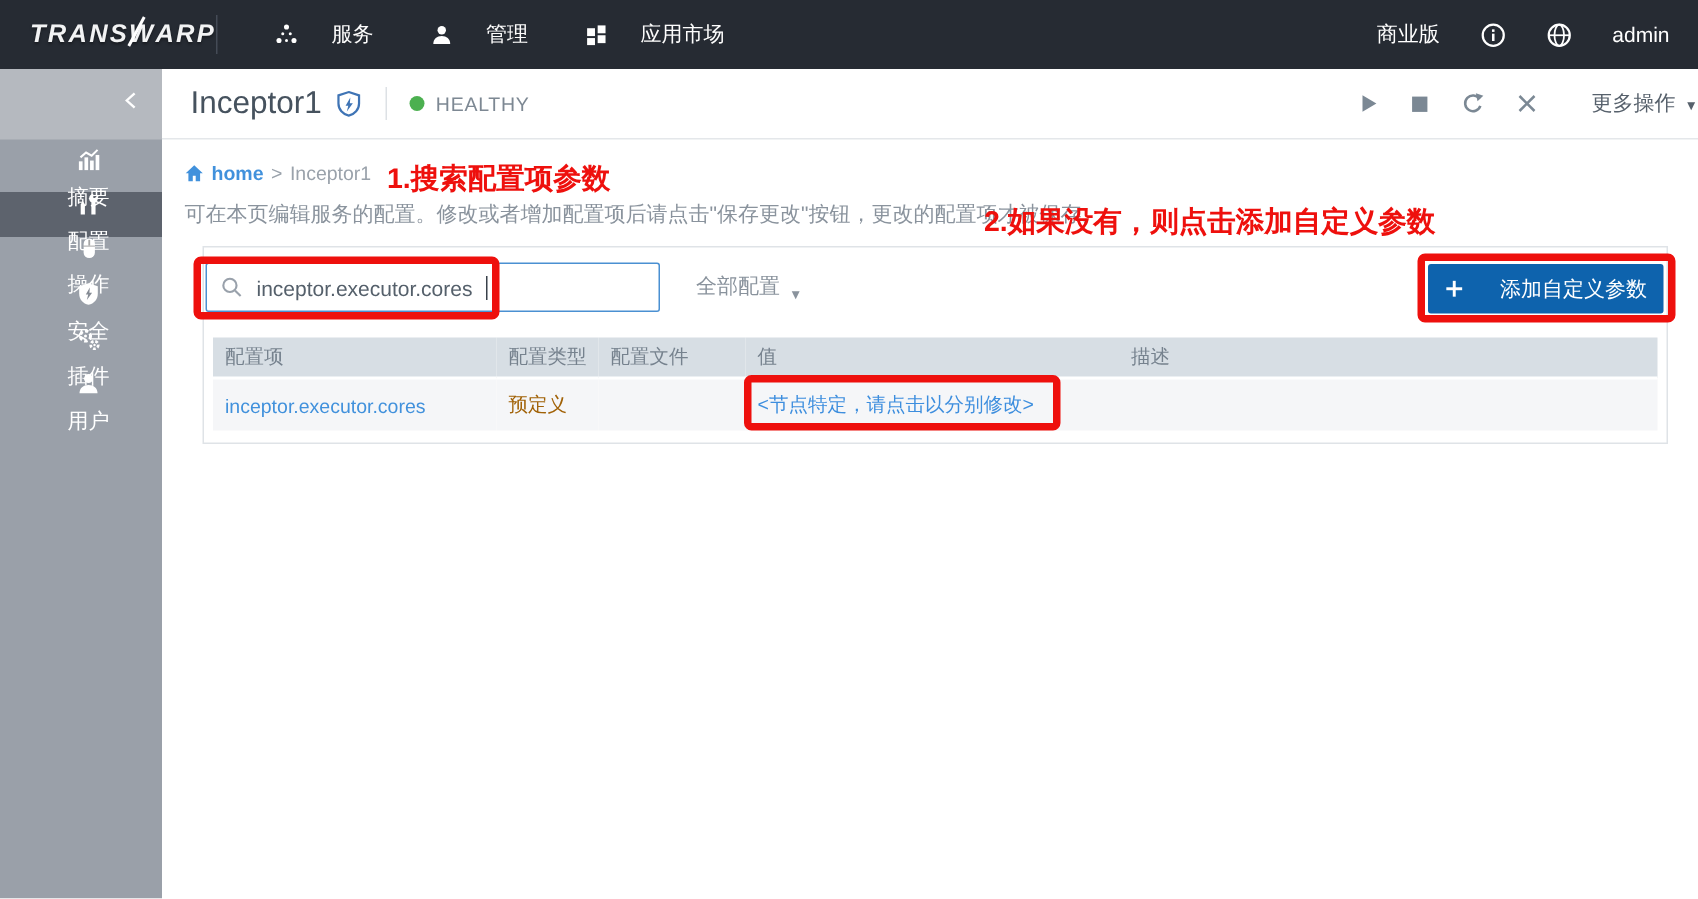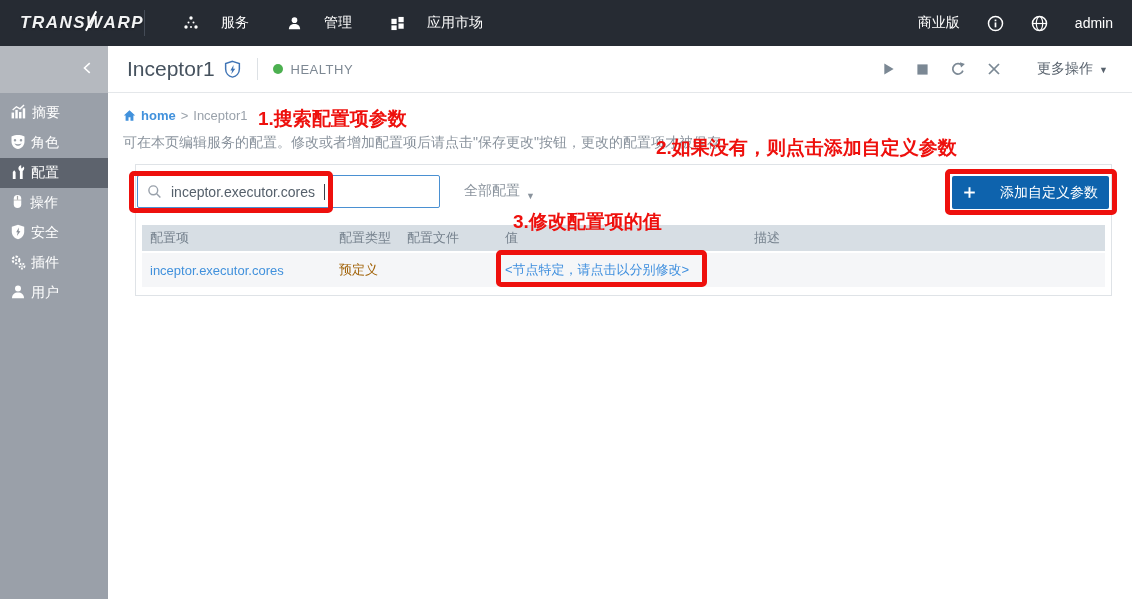--- a/index.html
+++ b/index.html
@@ -18,33 +18,33 @@
   .nav-divider { width:1px; height:26px; background:#444b56; margin-left:2px; }
   .nav-item { display:flex; align-items:center; gap:22px; margin-left:38px; font-size:14px; cursor:pointer; color:#fdfdfd; }
   .nav-item svg { display:block; }
   .nav-right { margin-left:auto; display:flex; align-items:center; gap:27px; padding-right:19px; font-size:14px; }
   .nav-right .icon-btn { display:flex; align-items:center; cursor:pointer; }
 
   
   .sidebar { position:absolute; left:0; top:46px; width:108px; height:553px; background:#9aa0a9; z-index:2; }
   .sidebar-collapse { height:47px; background:#b5b9bf; display:flex; align-items:center; justify-content:flex-end; padding-right:13px; cursor:pointer; }
   .side-menu { padding-top:5px; }
-  .side-item { height:30px; display:flex; align-items:center; padding-left:10px; gap:5px; color:#fff; font-size:14px; cursor:pointer; white-space:nowrap; }
+  .side-item { height:30px; display:flex; align-items:center; padding-left:10px; gap:5px; color:#fff; font-size:14px; cursor:pointer; white-space:nowrap;flex-direction:column; }
   .side-item.active { background:#5d636d; }
   .side-item svg { flex:0 0 auto; }
 
   
   .main { position:absolute; left:108px; top:46px; width:1024px; height:553px; background:#fff; }
   .title-bar { position:absolute; left:0; top:0; width:1024px; height:47px; border-bottom:1px solid #e4e7ea; display:flex; align-items:center; background:#fff; }
   .title { margin-left:19px; font-size:21px; color:#46525e; }
   .title-shield { margin-left:8px; display:flex; align-items:center; }
   .tb-divider { width:1px; height:22px; background:#dde1e5; margin:0 15px; }
   .status { display:flex; align-items:center; gap:8px; color:#7d8893; font-size:13px; letter-spacing:.5px; }
   .status-dot { width:10px; height:10px; border-radius:50%; background:#4cb050; }
-  .tb-actions { margin-left:auto; display:flex; align-items:center; gap:21px; padding-right:24px; }
+  .tb-actions { margin-left:auto; display:flex; align-items:center; gap:21px; }
   .tb-actions .icon-btn { display:flex; align-items:center; cursor:pointer; }
   .more-actions { display:flex; align-items:center; gap:6px; color:#57616c; font-size:14px; margin-left:15px; cursor:pointer; }
   .caret-down { font-size:9px; color:#57616c; transform:translateY(1px); }
 
   
   .breadcrumb { position:absolute; left:123px; top:108px; display:flex; align-items:center; gap:5px; font-size:13px; }
   .breadcrumb .crumb-home { color:#4191dc; font-weight:bold; cursor:pointer; }
   .breadcrumb .crumb-sep { color:#9aa2ab; }
   .breadcrumb .crumb-current { color:#9aa2ab; }
   .description { position:absolute; left:123px; top:134px; font-size:14px; color:#8a939d; white-space:nowrap; }
@@ -158,28 +158,20 @@
               <rect x="1.5" y="9" width="2.3" height="5.5"></rect>
               <rect x="5" y="6.5" width="2.3" height="8"></rect>
               <rect x="8.5" y="8.5" width="2.3" height="6"></rect>
               <rect x="12" y="5" width="2.3" height="9.5"></rect>
               <polyline points="2.5,6.5 6,3.5 9.5,5.5 13.2,1.8" fill="none" stroke="#fff" stroke-width="1.3"></polyline>
             </svg>
         </span>
         <span>摘要</span>
       </div>
 
-      <div class="side-item">
-        <span>
-          <svg width="16" height="16" viewBox="0 0 16 16" fill="#fff">
-              <path fill-rule="evenodd" d="M1.5 2.6C4 1.2 6 .9 8 .9s4 .3 6.5 1.7v4.9c0 4-3 7.4-6.5 7.4S1.5 11.5 1.5 7.5zM5 4.9a1.25 1.25 0 1 0 0 2.5 1.25 1.25 0 0 0 0-2.5zm6 0a1.25 1.25 0 1 0 0 2.5 1.25 1.25 0 0 0 0-2.5zM4.4 9.4c1 1.6 2.2 2.4 3.6 2.4s2.6-.8 3.6-2.4c-1.2.5-2.4.8-3.6.8s-2.4-.3-3.6-.8z"></path>
-            </svg>
-        </span>
-        <span>角色</span>
-      </div>
 
       <div class="side-item active">
         <span>
           <svg width="16" height="16" viewBox="0 0 16 16" fill="#fff">
               <path d="M4.2 1v5.2L2.8 8.1V15h2.8V8.1L4.2 6.2z"></path>
               <path d="M11.2 1.2c-1.6.2-2.8 1.5-2.8 3.1 0 1.1.6 2.1 1.5 2.6V15h2.8V6.9c.9-.5 1.5-1.5 1.5-2.6 0-.6-.2-1.2-.5-1.7l-1.9 1.9-.6-.6z"></path>
             </svg>
         </span>
         <span>配置</span>
       </div>
@@ -345,18 +337,17 @@
             <td class="cell-value">&lt;节点特定，请点击以分别修改&gt;</td>
             <td></td>
           </tr>
         </tbody>
       </table>
     </div>
   </div>
 
   <div class="ann-text ann1">1.搜索配置项参数</div>
   <div class="ann-text ann2">2.如果没有，则点击添加自定义参数</div>
-  <div class="ann-text ann3">3.修改配置项的值</div>
   <div class="ann-rect rect1"></div>
   <div class="ann-rect rect2"></div>
   <div class="ann-rect rect3"></div>
 
 </div>
 
 </body></html>

